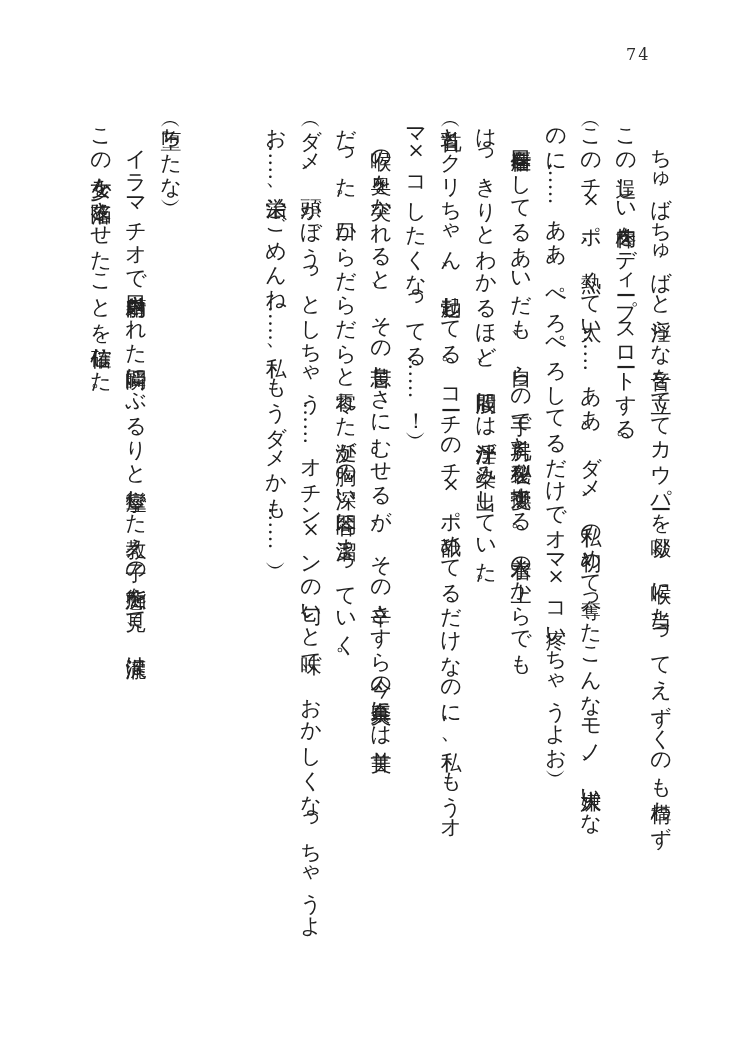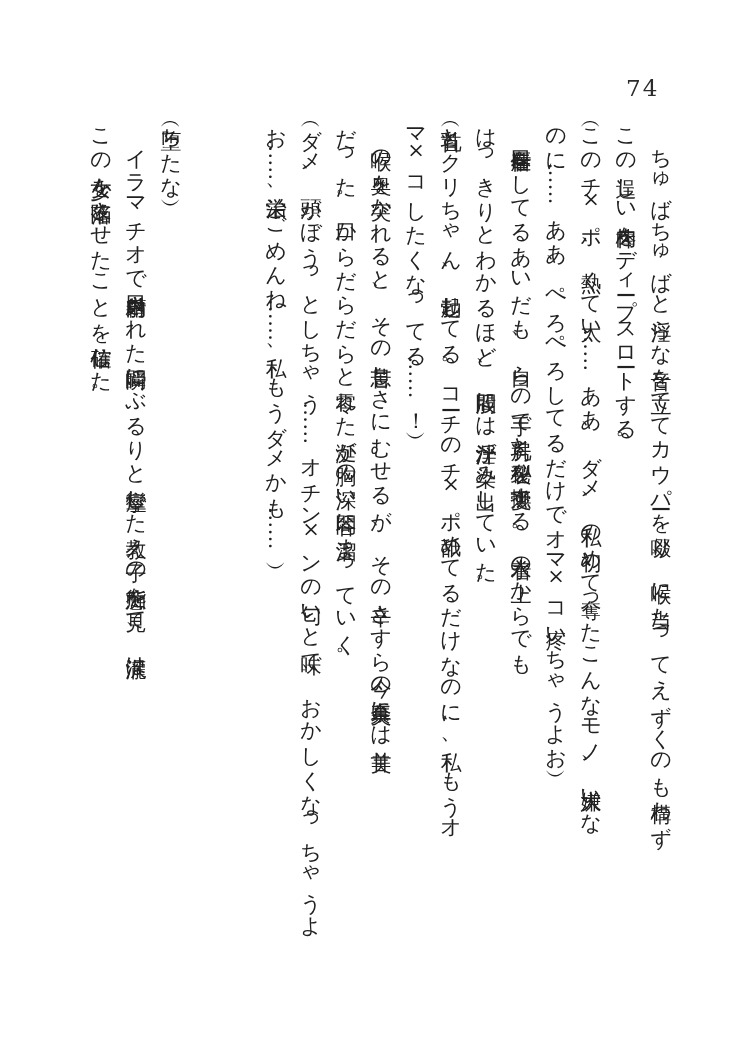--- a/index.html
+++ b/index.html
@@ -15,23 +15,23 @@
     font-family: "DejaVu Serif", "Liberation Serif", serif;
   }
   .book-page {
     position: absolute;
     inset: 0;
     background: #ffffff;
     color: #1f1f1f;
   }
   .page-number {
     position: absolute;
-    top: 75px;
+    top: 45px;
     left: 626px;
-    font-size: 23px;
+    font-size: 16px;
     letter-spacing: 2px;
     color: #2b2b2b;
   }
   .text-block {
     position: absolute;
     top: 114px;
     right: 58px;
     height: 814px;
     writing-mode: vertical-rl;
     text-orientation: mixed;

